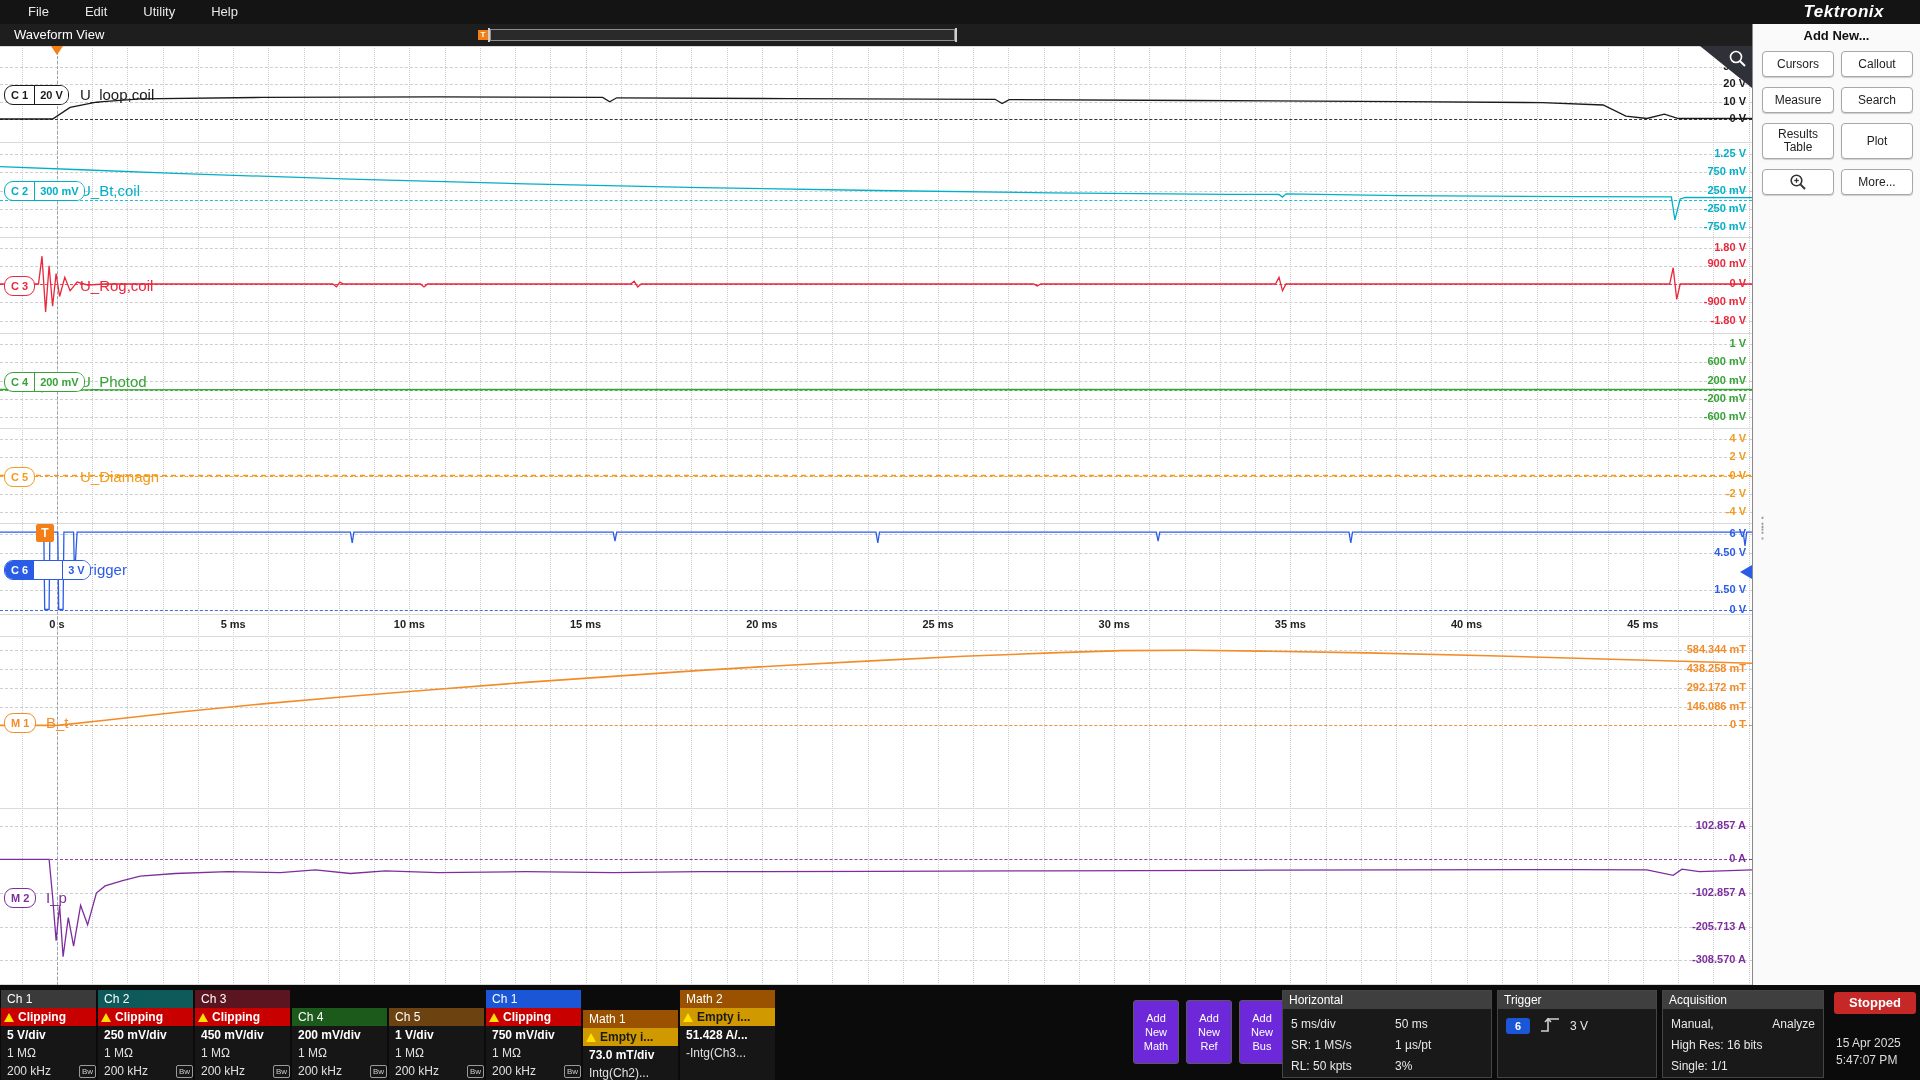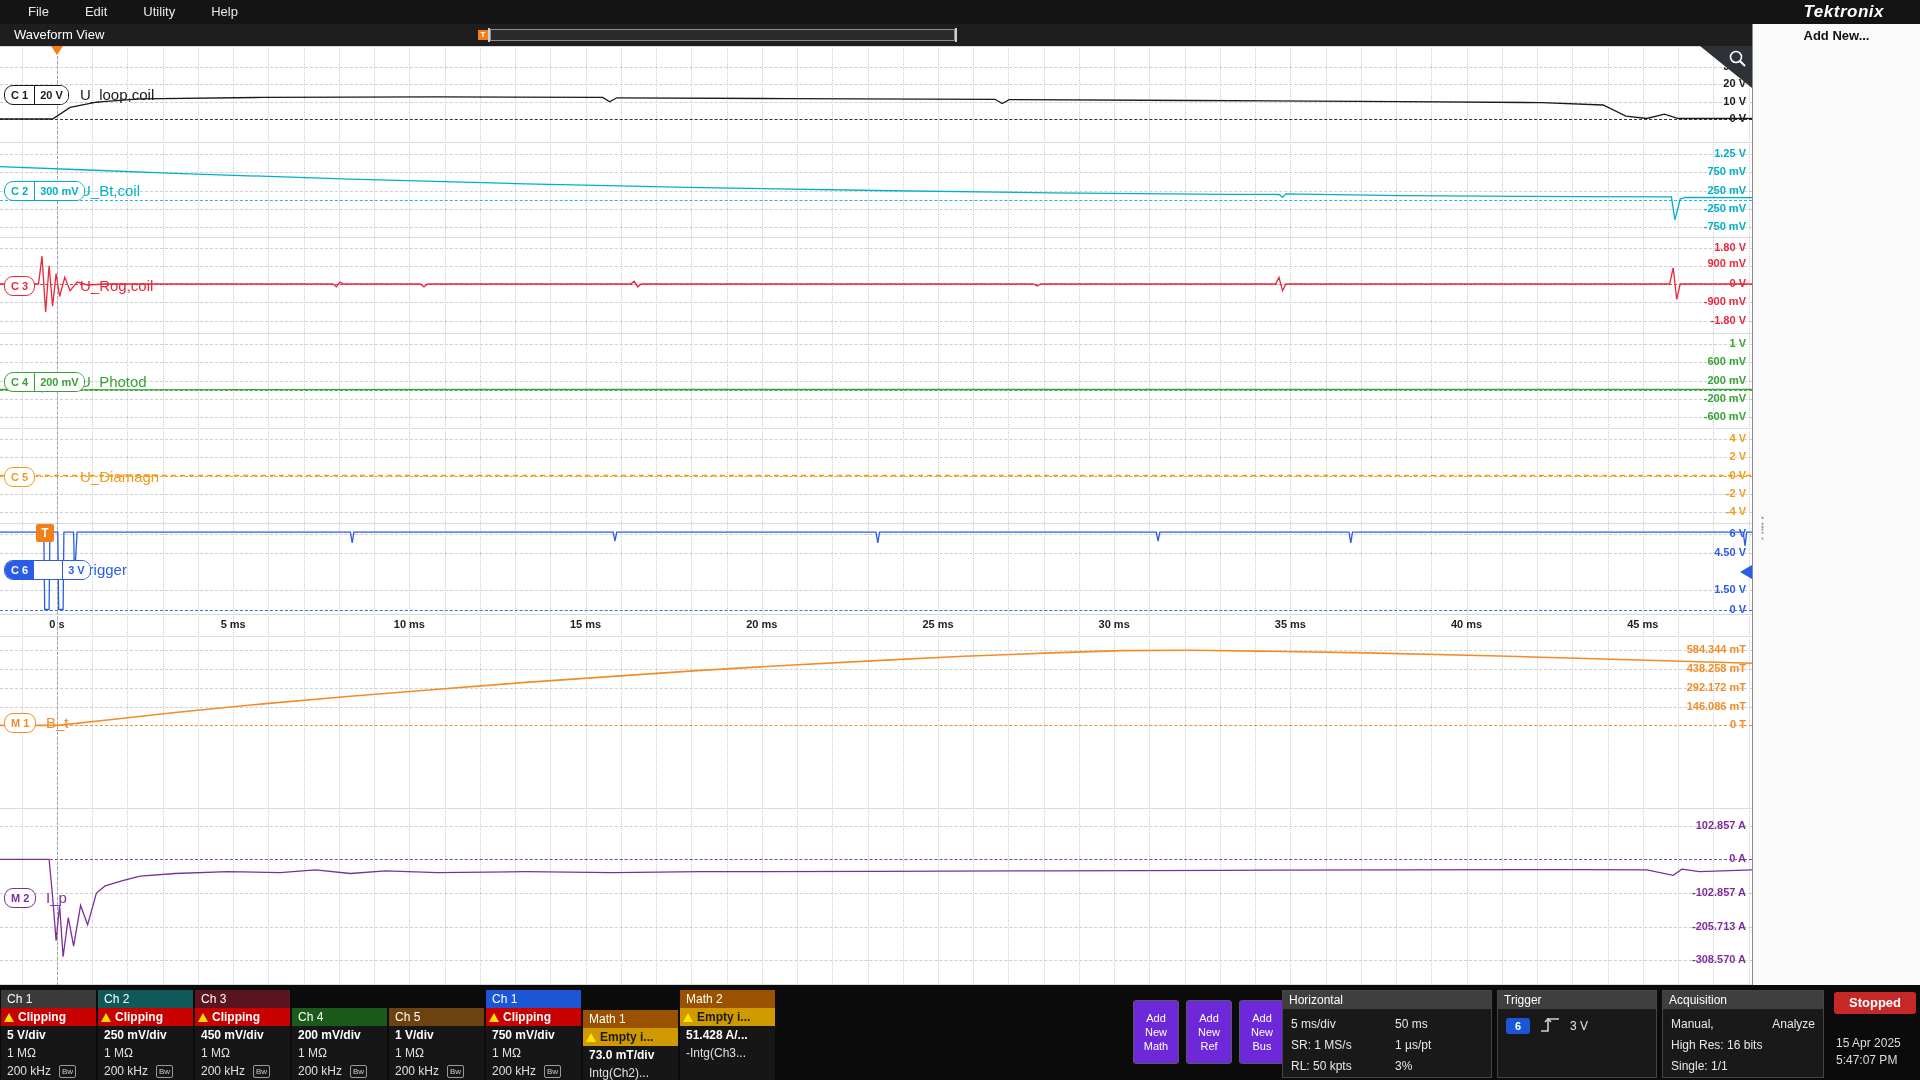--- a/index.html
+++ b/index.html
@@ -59,21 +59,21 @@
   #channels{position:absolute;left:1px;top:5px;display:flex;gap:2px;align-items:flex-start}
   .chblock{width:95px;display:flex;flex-direction:column;cursor:pointer}
   .chblock.short{margin-top:18px}
   .chead{height:18px;line-height:18px;padding-left:6px;color:#fff;font-size:12px}
   .cwarn{height:18px;display:flex;align-items:center;gap:4px;padding-left:3px;font-size:12px;font-weight:bold}
   .cwarn.clip{background:var(--clip);color:#fff}
   .cwarn.empty{background:var(--empty);color:#1a1a1a}
   .tri{width:0;height:0;border-left:5px solid transparent;border-right:5px solid transparent;border-bottom:9px solid #ffe000}
   .crow{height:18px;line-height:18px;padding-left:6px;color:#e0e0e0;font-size:12px;background:#161616;display:flex;align-items:center}
   .crow.bold{font-weight:bold;color:#fff}
-  .bwb{margin-left:auto;margin-right:20px;border:1px solid #9a9a9a;border-radius:2px;font-size:8px;line-height:9px;padding:1px 2px;color:#ccc}
+  .bwb{margin-left:auto;margin-right:0;border:1px solid #9a9a9a;border-radius:2px;font-size:8px;line-height:9px;padding:1px 2px;color:#ccc}
 
   #addbtns{position:absolute;left:1133px;top:15px;display:flex;gap:7px}
   .addbtn{width:44px;height:62px;background:#6d28d9;border:1px solid #5a5a5a;border-radius:3px;color:#fff;font-size:11px;display:flex;flex-direction:column;align-items:center;justify-content:center;line-height:1.3;cursor:pointer;text-align:center}
 
   .panel{position:absolute;top:5px;height:88px;background:#191919;border:1px solid #454545;box-sizing:border-box}
   #p-horiz{left:1282px;width:210px}
   #p-trig{left:1497px;width:160px}
   #p-acq{left:1662px;width:162px}
   .ptitle{height:18px;line-height:18px;background:#3f3f3f;color:#fff;font-size:12px;padding-left:6px}
   .pbody{padding:4px 8px;color:#e8e8e8;font-size:12px}
@@ -345,20 +345,37 @@
 <div id="zoom-corner">
   <div class="cnr"></div>
   <svg width="20" height="20" viewBox="0 0 20 20">
     <circle cx="8" cy="8" r="5.5" fill="none" stroke="#fff" stroke-width="1.6"></circle>
     <line x1="12.2" y1="12.2" x2="17" y2="17" stroke="#fff" stroke-width="2"></line>
   </svg>
 </div>
 
 <div id="sidebar">
   <div id="addnew">Add New...</div>
+  <div id="sb-buttons">
+      <div class="sb-btn">Cursors</div>
+      <div class="sb-btn">Callout</div>
+      <div class="sb-btn">Measure</div>
+      <div class="sb-btn">Search</div>
+      <div class="sb-btn tall">Results Table</div>
+      <div class="sb-btn tall">Plot</div>
+      <div class="sb-btn">
+        <svg width="18" height="18" viewBox="0 0 18 18">
+          <circle cx="7.5" cy="7.5" r="5.3" fill="none" stroke="#333" stroke-width="1.6"></circle>
+          <line x1="11.4" y1="11.4" x2="16" y2="16" stroke="#333" stroke-width="2"></line>
+          <line x1="7.5" y1="5.2" x2="7.5" y2="9.8" stroke="#333" stroke-width="1.3"></line>
+          <line x1="5.2" y1="7.5" x2="9.8" y2="7.5" stroke="#333" stroke-width="1.3"></line>
+        </svg>
+      </div>
+      <div class="sb-btn">More...</div>
+    </div>
   <div id="sb-grip"></div>
 </div>
 
 <div id="bottombar">
   <div id="channels">
       <div class="chblock">
         <div class="chead" style="background: rgb(58, 58, 58);">Ch 1</div>
         <div class="cwarn clip">
           <span class="tri"></span>
           <span>Clipping</span>

